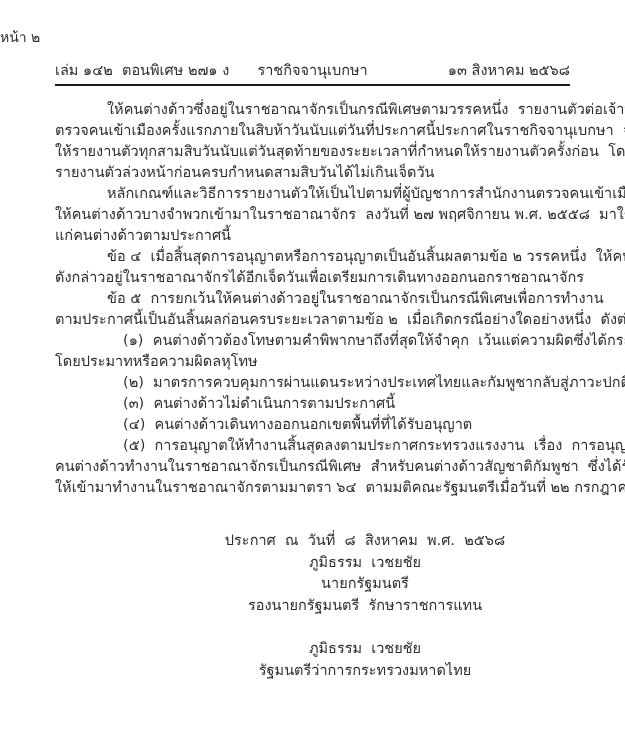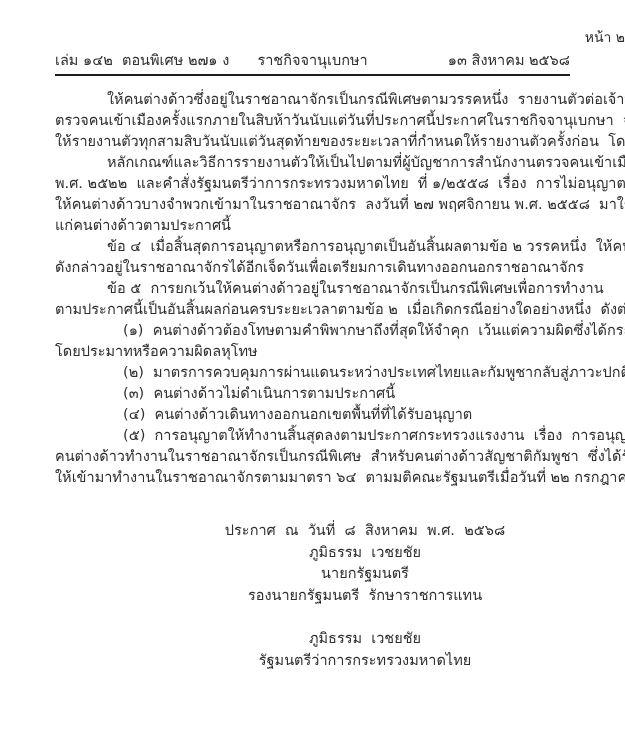--- a/index.html
+++ b/index.html
@@ -7,30 +7,30 @@
     position: relative;
     width: 625px;
     height: 736px;
     background: #ffffff;
     font-family: "DejaVu Sans", sans-serif;
     color: #2e2e2e;
     overflow: hidden;
   }
   .header { position: relative; padding-top: 28px; }
   .page-label {
-    text-align: right;
+    text-align: left;
     font-size: 14px;
     line-height: 18px;
     white-space: pre;
   }
   .header-row {
     position: relative;
     height: 21px;
     font-size: 14.5px;
-    margin-top: 2px;
+    margin-top: 12px;
   }
   .header-left  { position: absolute; left: 55px;  top: 0; white-space: pre; }
   .header-center{ position: absolute; left: 0; right: 0; top: 0; text-align: center; white-space: pre; }
   .header-right { position: absolute; right: 55px; top: 0; white-space: pre; }
   .header-rule {
     margin: 5px 55px 0 55px;
     height: 0;
     border-top: 2px solid #1c1c1c;
   }
   .doc-body {
@@ -73,22 +73,22 @@
       <span class="header-center">ราชกิจจานุเบกษา</span>
       <span class="header-right">๑๓ สิงหาคม ๒๕๖๘</span>
     </div>
     <div class="header-rule"></div>
   </div>
 
   <div class="doc-body" id="body-lines">
       <div class="line paragraph">ให้คนต่างด้าวซึ่งอยู่ในราชอาณาจักรเป็นกรณีพิเศษตามวรรคหนึ่ง  รายงานตัวต่อเจ้าพนักงาน</div>
       <div class="line none">ตรวจคนเข้าเมืองครั้งแรกภายในสิบห้าวันนับแต่วันที่ประกาศนี้ประกาศในราชกิจจานุเบกษา  จากนั้น</div>
       <div class="line none">ให้รายงานตัวทุกสามสิบวันนับแต่วันสุดท้ายของระยะเวลาที่กำหนดให้รายงานตัวครั้งก่อน  โดยอาจ</div>
+      <div class="line none">รายงานตัวล่วงหน้าก่อนครบกำหนดสามสิบวันได้ไม่เกินเจ็ดวัน</div>
       <div class="line paragraph">หลักเกณฑ์และวิธีการรายงานตัวให้เป็นไปตามที่ผู้บัญชาการสำนักงานตรวจคนเข้าเมืองกำหนด</div>
-      <div class="line none">พ.ศ. ๒๕๒๒  และคำสั่งรัฐมนตรีว่าการกระทรวงมหาดไทย  ที่ ๑/๒๕๕๘  เรื่อง  การไม่อนุญาต</div>
       <div class="line none">ให้คนต่างด้าวบางจำพวกเข้ามาในราชอาณาจักร  ลงวันที่ ๒๗ พฤศจิกายน พ.ศ. ๒๕๕๘  มาใช้บังคับ</div>
       <div class="line none">แก่คนต่างด้าวตามประกาศนี้</div>
       <div class="line paragraph">ข้อ ๔  เมื่อสิ้นสุดการอนุญาตหรือการอนุญาตเป็นอันสิ้นผลตามข้อ ๒ วรรคหนึ่ง  ให้คนต่างด้าว</div>
       <div class="line none">ดังกล่าวอยู่ในราชอาณาจักรได้อีกเจ็ดวันเพื่อเตรียมการเดินทางออกนอกราชอาณาจักร</div>
       <div class="line paragraph">ข้อ ๕  การยกเว้นให้คนต่างด้าวอยู่ในราชอาณาจักรเป็นกรณีพิเศษเพื่อการทำงาน</div>
       <div class="line none">ตามประกาศนี้เป็นอันสิ้นผลก่อนครบระยะเวลาตามข้อ ๒  เมื่อเกิดกรณีอย่างใดอย่างหนึ่ง  ดังต่อไปนี้</div>
       <div class="line item">(๑)  คนต่างด้าวต้องโทษตามคำพิพากษาถึงที่สุดให้จำคุก  เว้นแต่ความผิดซึ่งได้กระทำ</div>
       <div class="line none">โดยประมาทหรือความผิดลหุโทษ</div>
       <div class="line item">(๒)  มาตรการควบคุมการผ่านแดนระหว่างประเทศไทยและกัมพูชากลับสู่ภาวะปกติ</div>
       <div class="line item">(๓)  คนต่างด้าวไม่ดำเนินการตามประกาศนี้</div>

